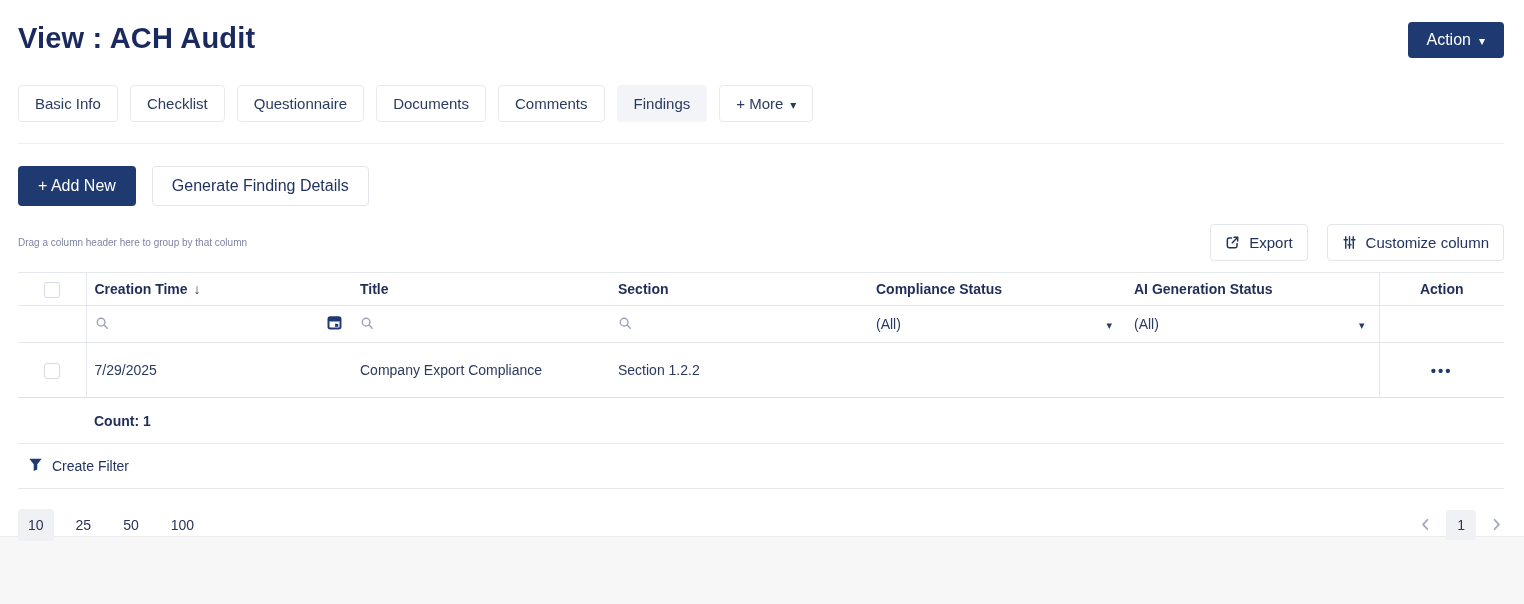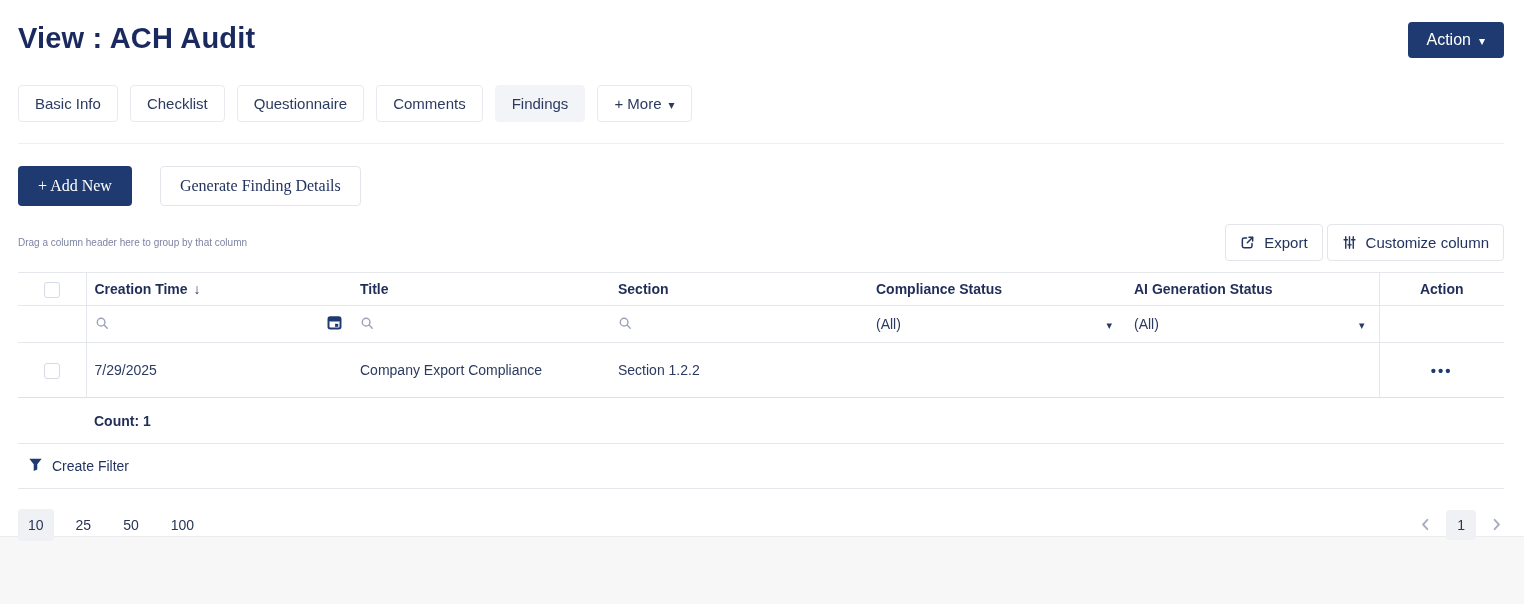--- a/index.html
+++ b/index.html
@@ -43,32 +43,32 @@
     border-bottom:1px solid #eef0f3;
   }
   .tab {
     background:#ffffff; border:1px solid #e8eaef; border-radius:4px;
     padding:9px 16px; font-size:15px; color:#2b3a5f; cursor:pointer;
     display:inline-flex; align-items:center; gap:7px;
   }
   .tab.active { background:#f3f4f8; border-color:#f3f4f8; }
 
   
-  .actions-row { display:flex; gap:28px; margin-top:22px;font-family:Liberation Serif, serif; }
+  .actions-row { display:flex; gap:16px; margin-top:22px; }
   .actions-row .btn { font-size:16px; }
   .actions-row .btn-primary { padding:10px 19px; }
   .actions-row .btn-outline { padding:10px 19px; }
 
   
   .grid-toolbar {
     display:flex; justify-content:space-between; align-items:center;
     margin-top:18px;
   }
   .group-hint { font-size:10px; color:#7e84a3; }
-  .grid-toolbar-right { display:flex; gap:4px; }
+  .grid-toolbar-right { display:flex; gap:19px; }
   .tool-btn {
     display:inline-flex; align-items:center; gap:9px;
     background:#fff; border:1px solid #e3e5ea; border-radius:4px;
     padding:9px 14px; font-size:15px; color:#22335e; cursor:pointer;
   }
   .tool-btn svg { display:block; }
 
   
   table.grid {
     width:100%; border-collapse:collapse; table-layout:fixed;
@@ -152,20 +152,23 @@
 
   <div class="tabs">
     <div class="tab">
       <span>Basic Info</span>
     </div>
     <div class="tab">
       <span>Checklist</span>
     </div>
     <div class="tab">
       <span>Questionnaire</span>
+    </div>
+    <div class="tab">
+      <span>Documents</span>
     </div>
     <div class="tab">
       <span>Comments</span>
     </div>
     <div class="tab active">
       <span>Findings</span>
     </div>
     <div class="tab">
       <span>+ More</span>
       <span class="caret">▾</span>

